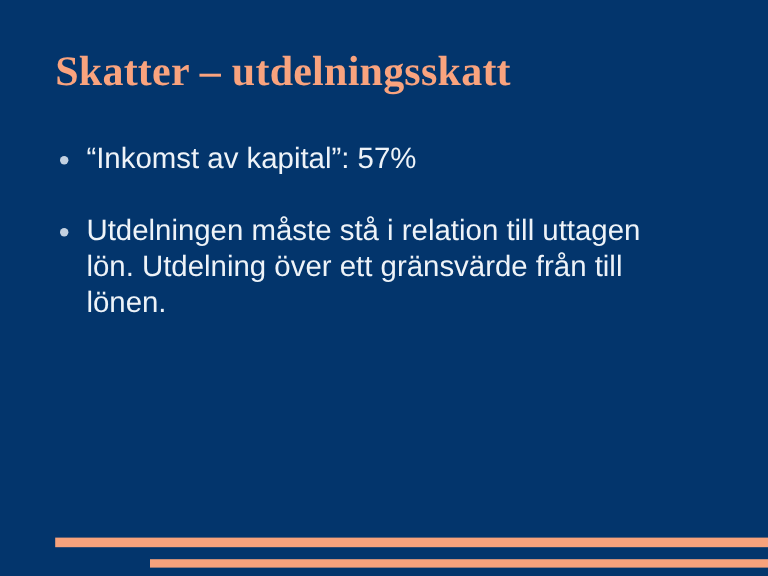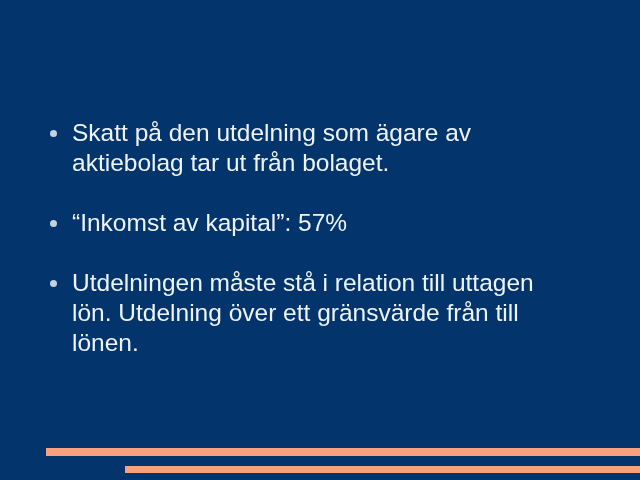--- a/index.html
+++ b/index.html
@@ -92,27 +92,24 @@
     right: 0;
     top: 466px;
     height: 7px;
   }
 </style>
 </head>
 <body>
 
 <div id="slide">
 
+  <h1 id="slide-title">Skatter – utdelningsskatt</h1>
 
   <ul id="bullet-list">
 
-    <li class="bullet-item">
-      <span class="bullet-marker"></span>
-      <span class="bullet-text">Skatt på den utdelning som ägare av aktiebolag tar ut från bolaget.</span>
-    </li>
 
     <li class="bullet-item">
       <span class="bullet-marker"></span>
       <span class="bullet-text">“Inkomst av kapital”: 57%</span>
     </li>
 
     <li class="bullet-item">
       <span class="bullet-marker"></span>
       <span class="bullet-text">Utdelningen måste stå i relation till uttagen lön. Utdelning över ett gränsvärde från till lönen.</span>
     </li>

